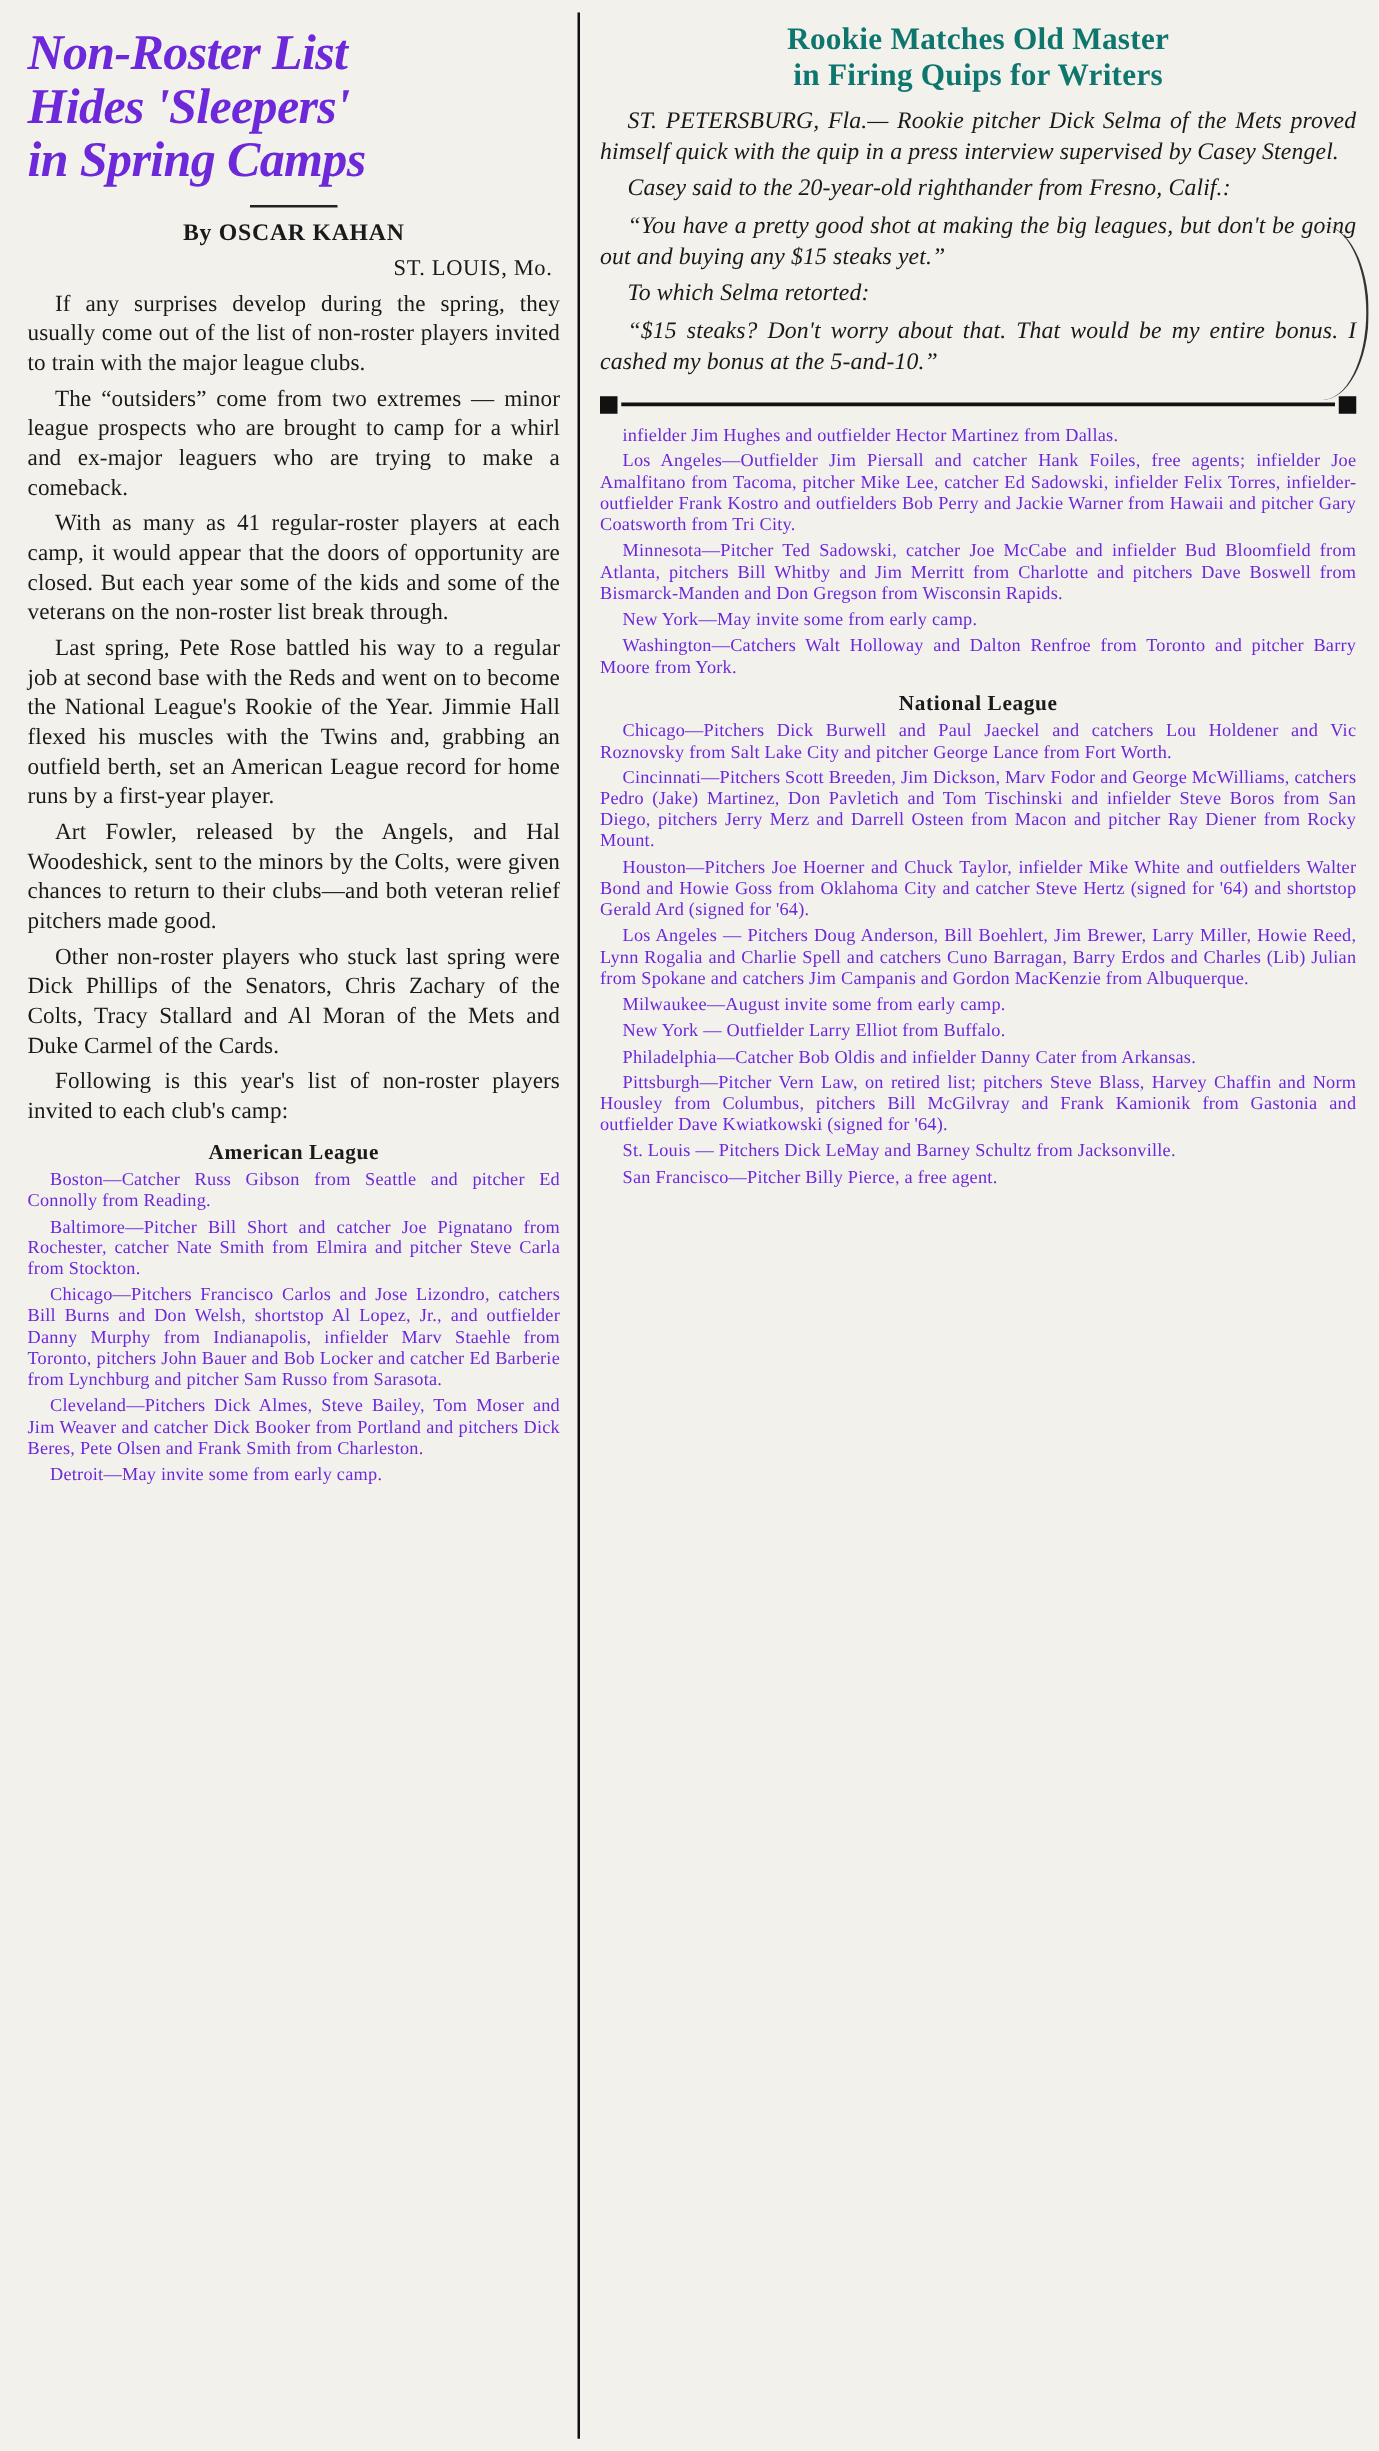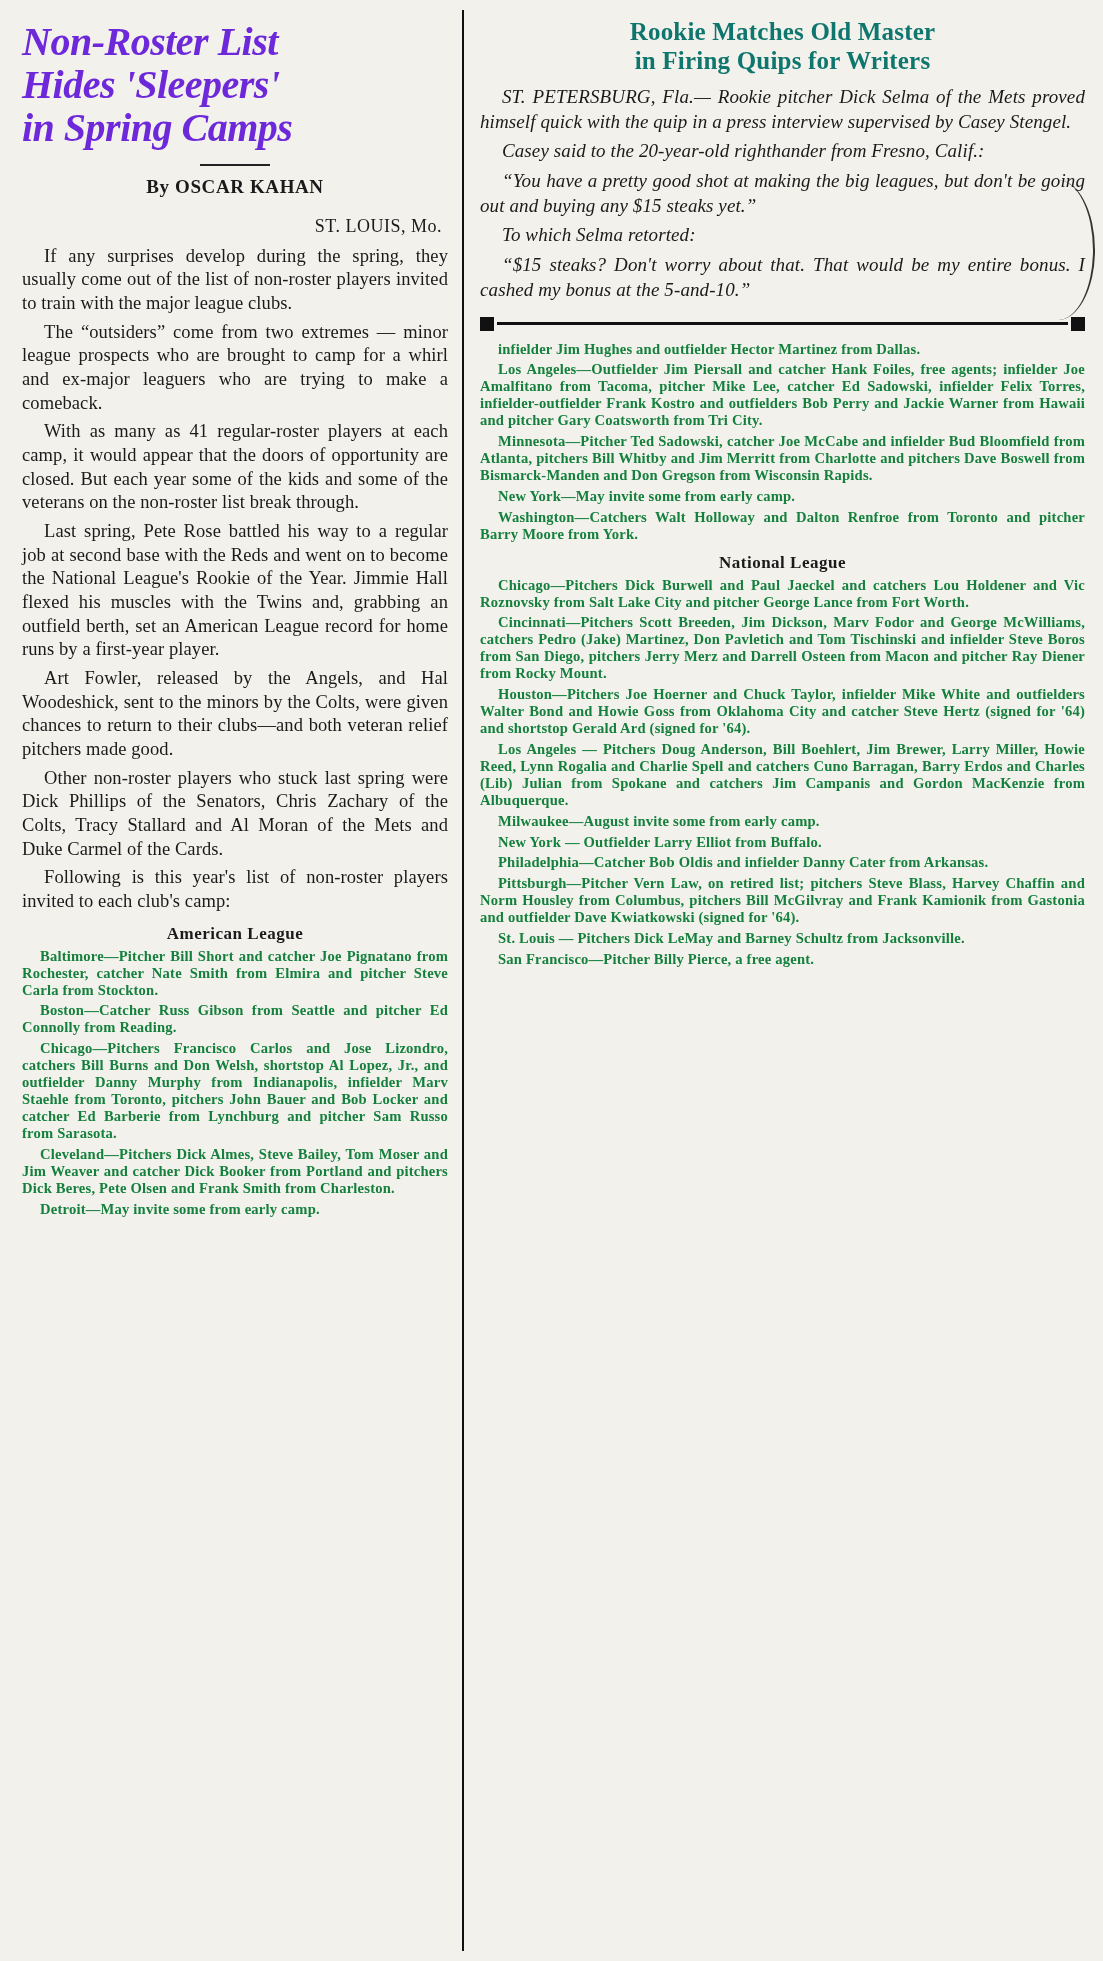--- a/index.html
+++ b/index.html
@@ -48,21 +48,21 @@
   .headline div{white-space:nowrap;}
   .rule-short{
     width:70px;height:2px;background:#222;
     margin:14px auto 10px auto;
   }
   .byline{
     text-align:center;
     font-size:19px;
     font-weight:bold;
     letter-spacing:0.6px;
-    margin:2px 0 18px 0;
+    margin:2px 0 6px 0;
   }
   .dateline{
     text-align:right;
     font-size:18px;
     letter-spacing:0.5px;
     margin:0 6px 8px 0;
   }
   .body-p{
     font-size:18.5px;
     line-height:1.28;
@@ -78,22 +78,22 @@
     letter-spacing:0.5px;
     margin:10px 0 4px 0;
   }
   .small-p{
     font-size:14.6px;
     line-height:1.16;
     text-align:justify;
     text-indent:18px;
     margin:0 0 4px 0;
     letter-spacing:0.2px;
-    font-weight:bold;
-    color:#15803d;
+    font-weight:normal;
+    color:#6d28d9;
   }
   
   .r-headline{
     font-family:"Liberation Serif", serif;
     font-weight:bold;
     font-size:25px;
     line-height:1.14;
     text-align:center;
     letter-spacing:0.2px;
     margin:2px 0 10px 0;
@@ -146,22 +146,22 @@
       <p class="body-p">If any surprises develop during the spring, they usually come out of the list of non-roster players invited to train with the major league clubs.</p>
       <p class="body-p">The “outsiders” come from two extremes — minor league prospects who are brought to camp for a whirl and ex-major leaguers who are trying to make a comeback.</p>
       <p class="body-p">With as many as 41 regular-roster players at each camp, it would appear that the doors of opportunity are closed. But each year some of the kids and some of the veterans on the non-roster list break through.</p>
       <p class="body-p">Last spring, Pete Rose battled his way to a regular job at second base with the Reds and went on to become the National League's Rookie of the Year. Jimmie Hall flexed his muscles with the Twins and, grabbing an outfield berth, set an American League record for home runs by a first-year player.</p>
       <p class="body-p">Art Fowler, released by the Angels, and Hal Woodeshick, sent to the minors by the Colts, were given chances to return to their clubs—and both veteran relief pitchers made good.</p>
       <p class="body-p">Other non-roster players who stuck last spring were Dick Phillips of the Senators, Chris Zachary of the Colts, Tracy Stallard and Al Moran of the Mets and Duke Carmel of the Cards.</p>
       <p class="body-p">Following is this year's list of non-roster players invited to each club's camp:</p>
 
       <div class="subhead">American League</div>
 
+      <p class="small-p">Boston—Catcher Russ Gibson from Seattle and pitcher Ed Connolly from Reading.</p>
       <p class="small-p">Baltimore—Pitcher Bill Short and catcher Joe Pignatano from Rochester, catcher Nate Smith from Elmira and pitcher Steve Carla from Stockton.</p>
-      <p class="small-p">Boston—Catcher Russ Gibson from Seattle and pitcher Ed Connolly from Reading.</p>
       <p class="small-p">Chicago—Pitchers Francisco Carlos and Jose Lizondro, catchers Bill Burns and Don Welsh, shortstop Al Lopez, Jr., and outfielder Danny Murphy from Indianapolis, infielder Marv Staehle from Toronto, pitchers John Bauer and Bob Locker and catcher Ed Barberie from Lynchburg and pitcher Sam Russo from Sarasota.</p>
       <p class="small-p">Cleveland—Pitchers Dick Almes, Steve Bailey, Tom Moser and Jim Weaver and catcher Dick Booker from Portland and pitchers Dick Beres, Pete Olsen and Frank Smith from Charleston.</p>
       <p class="small-p">Detroit—May invite some from early camp.</p>
 
     </div>
 
     <div class="col-right">
 
       <div class="r-headline">
         <div>Rookie Matches Old Master</div>

